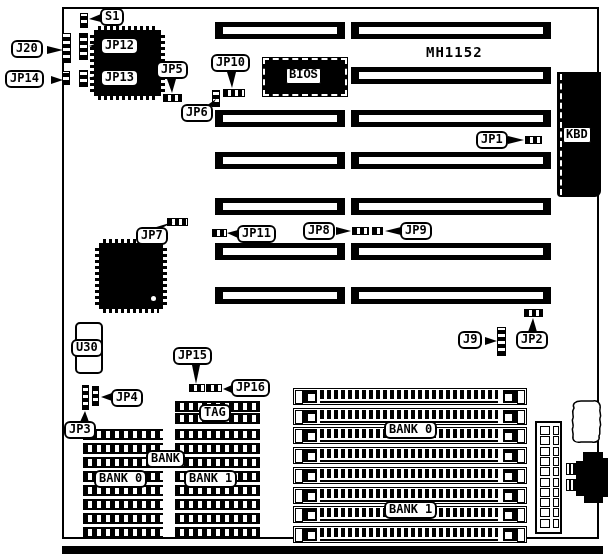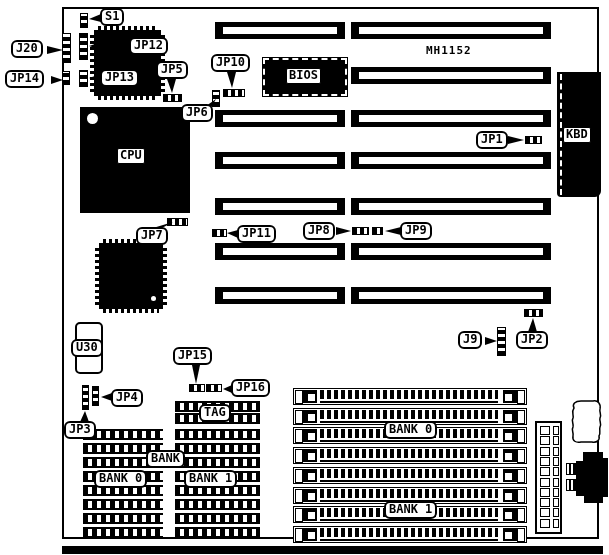--- a/index.html
+++ b/index.html
@@ -6,21 +6,21 @@
   .canvas{position:relative;width:609px;height:555px;background:#fff;overflow:hidden;
           font-family:"DejaVu Sans Mono",monospace;color:#000;}
   .board{position:absolute;left:62px;top:7px;width:537px;height:532px;border:2px solid #000;z-index:1;box-sizing:border-box;}
   .bottom-bar{position:absolute;left:62px;top:546px;width:541px;height:8px;background:#000;z-index:2;}
 
   
   .isa{position:absolute;background:#000;z-index:2;}
   .isa i{position:absolute;left:8px;right:8px;top:5px;bottom:5px;background:#fff;}
 
   
-  .bios{position:absolute;left:262px;top:57px;width:86px;height:40px;background:#000;z-index:3;}
+  .bios{position:absolute;left:262px;top:57px;width:86px;height:40px;background:#000;z-index:3;font-family:Liberation Mono, monospace;}
   .bios:before{content:"";position:absolute;left:1px;right:1px;top:1px;bottom:1px;border:2px dashed #fff;}
 
   
   .kbd{position:absolute;left:557px;top:72px;width:44px;height:125px;background:#000;z-index:3;border-radius:0 0 6px 4px;}
   .kbd:before{content:"";position:absolute;left:3px;top:2px;bottom:2px;width:0;border-left:2px dashed #fff;}
 
   
   .cpu{position:absolute;left:80px;top:107px;width:110px;height:106px;background:#000;z-index:3;}
   .cpu-dot{position:absolute;left:7px;top:6px;width:11px;height:11px;background:#fff;border-radius:50%;}
 
@@ -43,21 +43,21 @@
   .jh{background:repeating-linear-gradient(90deg,#000 0 4px,#fff 4px 7px);}
   .jv{background:repeating-linear-gradient(0deg,#000 0 4px,#fff 4px 7px);}
 
   
   .lb{position:absolute;background:#fff;border:2px solid #000;border-radius:6px;
       padding:0 3px;height:14px;line-height:13px;font-size:12px;font-weight:bold;
       white-space:nowrap;z-index:6;box-sizing:content-box;}
   .chip-lb{position:absolute;background:#fff;border:1px solid #000;border-radius:2px;
       padding:0 2px;height:14px;line-height:13px;font-size:12px;font-weight:bold;
       white-space:nowrap;z-index:6;}
-  .mh{position:absolute;left:426px;top:44px;font-size:11px;font-weight:bold;letter-spacing:1px;z-index:3;}
+  .mh{position:absolute;left:426px;top:44px;font-size:14px;font-weight:bold;letter-spacing:1px;z-index:3;}
 
   
   .cbar{position:absolute;height:11px;border-top:2px solid #000;border-bottom:2px solid #000;
     background:repeating-linear-gradient(90deg,#000 0 5px,#fff 5px 9px);z-index:2;box-sizing:border-box;}
 
   
   .simm{position:absolute;left:293px;width:234px;height:17px;border:1px solid #000;background:#fff;z-index:2;box-sizing:border-box;}
   .scapL,.scapR{position:absolute;top:1px;width:6px;height:12px;border:1px solid #000;background:#fff;}
   .scapL{left:1px;} .scapR{right:1px;}
   .sclipL,.sclipR{position:absolute;top:1px;width:14px;height:13px;background:#000;}
@@ -132,24 +132,20 @@
   <div class="bios">
     <span class="chip-lb" style="left:24px;top:11px;">BIOS</span>
   </div>
 
   <div class="mh">MH1152</div>
 
   <div class="kbd">
     <span class="chip-lb" style="left:6px;top:55px;">KBD</span>
   </div>
 
-  <div class="cpu">
-    <span class="cpu-dot"></span>
-    <span class="chip-lb" style="left:37px;top:41px;">CPU</span>
-  </div>
 
   <div class="qfp" style="left:94px;top:30px;width:67px;height:66px;">
     <span class="pinL"></span>
     <span class="pinR"></span>
   </div>
 
   <div class="qfp" style="left:99px;top:243px;width:64px;height:66px;">
     <span class="pinL"></span>
     <span class="pinR"></span>
     <span class="qfp-dot"></span>
@@ -201,21 +197,21 @@
     </g>
     <path d="M581,401 C575,401 572,404 574,408 C571,412 574,415 573,418 C571,421 574,424 573,427 C571,430 574,433 573,436 C572,441 576,443 581,442 L592,442 C597,443 600,440 599,436 C601,433 599,430 600,427 C602,424 599,421 600,418 C602,415 599,412 600,409 C601,404 598,400 593,401 Z" fill="#fff" stroke="#000" stroke-width="1.5"></path>
     <path d="M583,452 L603,452 L603,458 L608,458 L608,497 L603,497 L603,503 L584,503 L584,496 L576,496 L576,461 L583,461 Z" fill="#000"></path>
   </svg>
 
   <div class="pinbox" style="left:566px;top:463px;"></div>
   <div class="pinbox" style="left:566px;top:479px;"></div>
 
   <div class="lb" style="left:100px;top:8px;">S1</div>
   <div class="lb" style="left:11px;top:40px;">J20</div>
-  <div class="lb" style="left:100px;top:37px;margin-left:29px;">JP12</div>
+  <div class="lb" style="left:100px;top:37px;">JP12</div>
   <div class="lb" style="left:5px;top:70px;">JP14</div>
   <div class="lb" style="left:100px;top:69px;">JP13</div>
   <div class="lb" style="left:156px;top:61px;">JP5</div>
   <div class="lb" style="left:211px;top:54px;">JP10</div>
   <div class="lb" style="left:181px;top:104px;">JP6</div>
   <div class="lb" style="left:476px;top:131px;">JP1</div>
   <div class="lb" style="left:136px;top:227px;">JP7</div>
   <div class="lb" style="left:237px;top:225px;">JP11</div>
   <div class="lb" style="left:303px;top:222px;">JP8</div>
   <div class="lb" style="left:400px;top:222px;">JP9</div>

